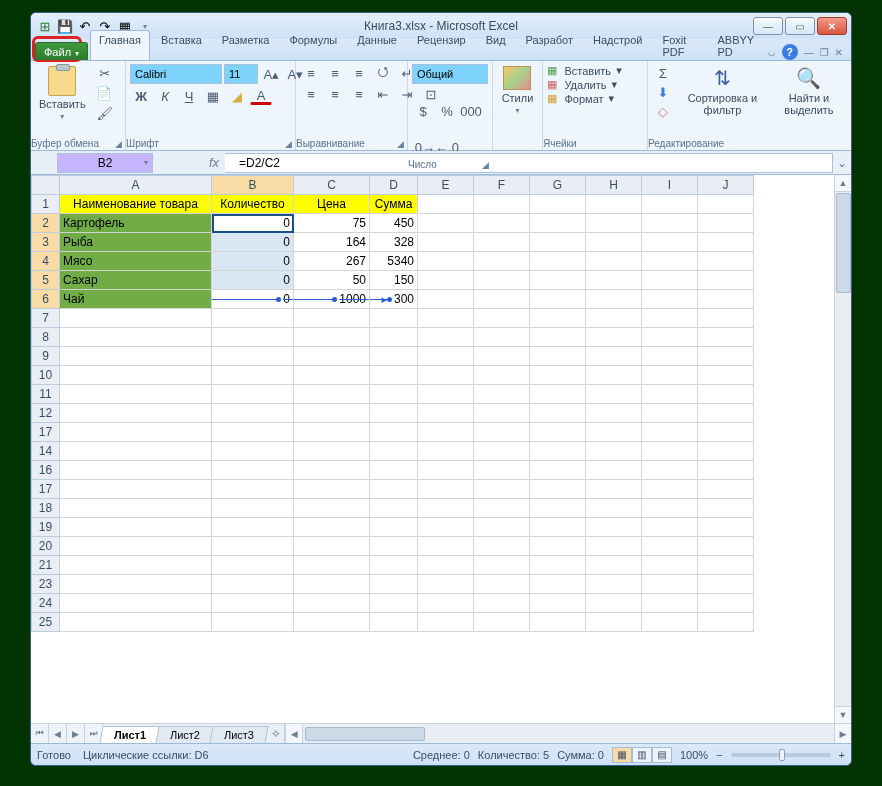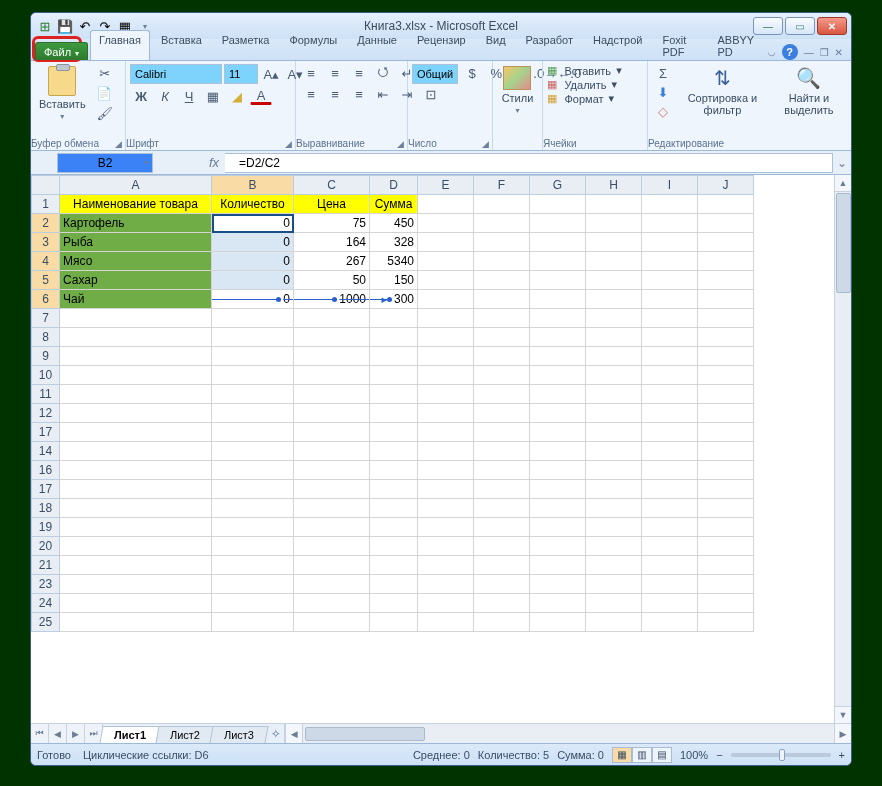--- a/index.html
+++ b/index.html
@@ -36,21 +36,21 @@
   .clipboard-ic { width: 28px; height: 30px; background: #f6d98a; border: 1px solid #c7a54e; border-radius: 2px; position: relative; }
   .clipboard-ic::before { content: ""; position: absolute; top: -3px; left: 7px; width: 12px; height: 5px; background: #bfc7ce; border: 1px solid #8c96a1; border-radius: 2px; }
   .smallcol { display: flex; flex-direction: column; gap: 2px; }
   .smallbtn { width: 22px; height: 18px; display: flex; align-items: center; justify-content: center; font-size: 13px; color: #4a5c72; border: 1px solid transparent; border-radius: 2px; }
   .hrow { display: flex; gap: 2px; align-items: center; }
   .combo { height: 20px; border: 1px solid #abc0d9; background: #7dd3fc; padding: 0 4px; font-size: 11px; display: flex; align-items: center; }
   .styles-ic { width: 28px; height: 24px; background: linear-gradient(135deg,#f7c66c,#a5d28c,#e78b8b); border: 1px solid #b8945a; }
 
   
   .formula-bar { height: 24px; background: #e7eff9; border-bottom: 1px solid #9db9d9; display: flex; align-items: center; }
-  .name-box { width: 96px; height: 20px; margin-left: 26px; border: 1px solid #abc0d9; background: #3b82f6; padding: 0 20px; font-size: 12px; display: flex; align-items: center; justify-content: center; position: relative; }
+  .name-box { width: 96px; height: 20px; margin-left: 26px; border: 1px solid #abc0d9; background: #c4b5fd; padding: 0 20px; font-size: 12px; display: flex; align-items: center; justify-content: center; position: relative; }
   .name-box::after { content: "▾"; position: absolute; right: 4px; font-size: 8px; color: #6a7e96; }
   .fx-ic { width: 22px; text-align: center; font-style: italic; color: #6a7e96; font-size: 13px; margin-left: 50px; }
   .formula-input { flex: 1; height: 20px; border: 1px solid #abc0d9; border-left: none; background: #fff; padding: 0 14px; font-size: 12px; display: flex; align-items: center; }
   .fb-expand { width: 18px; text-align: center; color: #6a7e96; }
 
   
   .sheet-area { flex: 1; display: flex; flex-direction: column; background: #fff; position: relative; }
   .grid-wrap { flex: 1; overflow: hidden; position: relative; }
   table.grid { border-collapse: collapse; table-layout: fixed; }
   .grid th, .grid td { border: 1px solid #d4d4d4; font-size: 12px; height: 19px; padding: 0 3px; font-weight: normal; }
@@ -198,21 +198,21 @@
           <div class="smallbtn">≡</div>
           <div class="smallbtn">⇤</div>
           <div class="smallbtn">⇥</div>
           <div class="smallbtn">⊡</div>
         </div>
       </div>
       <div class="group-label"><span>Выравнивание</span><span class="dlauncher">◢</span></div>
     </div>
 
     <div class="group" style="width:85px">
-      <div class="group-body" style="flex-direction:row;gap:3px">
+      <div class="group-body" style="flex-direction:column;gap:18px">
         <div class="combo" style="width:76px">Общий</div>
         <div class="hrow">
           <div class="smallbtn">$</div>
           <div class="smallbtn">%</div>
           <div class="smallbtn">000</div>
         </div>
         <div class="hrow">
           <div class="smallbtn">.0→</div>
           <div class="smallbtn">←.0</div>
         </div>

